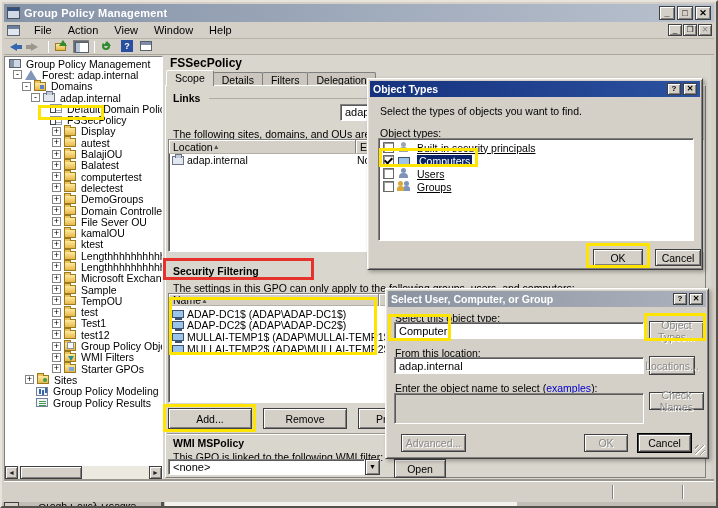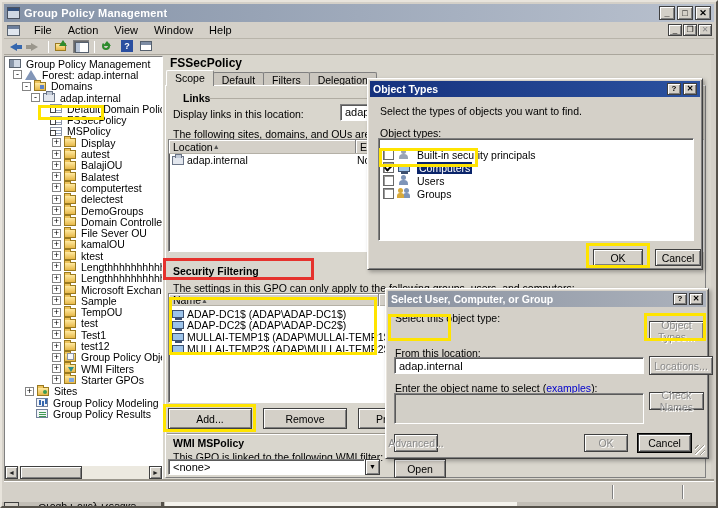--- a/index.html
+++ b/index.html
@@ -226,24 +226,20 @@
           <span class="tlabel">adap.internal</span>
         </div>
         <div class="trow" style="padding-left: 45px;">
           <span class="ico i-gpolink"></span>
           <span class="tlabel">Default Domain Policy</span>
         </div>
         <div class="trow" style="padding-left: 45px;">
           <span class="ico i-gpolink"></span>
           <span class="tlabel">FSSecPolicy</span>
         </div>
-        <div class="trow" style="padding-left: 45px;">
-          <span class="ico i-gpolink"></span>
-          <span class="tlabel">MSPolicy</span>
-        </div>
         <div class="trow" style="padding-left: 47px;">
           <span class="exp">+</span>
           <span class="ico fold"></span>
           <span class="tlabel">Display</span>
         </div>
         <div class="trow" style="padding-left: 47px;">
           <span class="exp">+</span>
           <span class="ico fold"></span>
           <span class="tlabel">autest</span>
         </div>
@@ -365,29 +361,28 @@
       <span class="sbtn">◄</span>
       <span class="sthumb"></span>
       <span class="sbtn right">►</span>
     </div>
   </div>
 
   <div class="rightpanel">
     <div class="rp-title">FSSecPolicy</div>
     <div class="tabs">
       <span class="tab active">Scope</span>
-      <span class="tab">Default</span>
+      <span class="tab">Details</span>
       <span class="tab">Filters</span>
       <span class="tab">Delegation</span>
     </div>
     <div class="tabpage"></div>
 
-    <div class="dlabel h-bold" style="left:20px;top:37px;">Links</div>
+    <div class="dlabel h-bold" style="left:10px;top:37px;">Links</div>
     <div class="hline" style="left:46px;top:43px;width:492px;"></div>
-    <div class="dlabel" style="left:10px;top:53px;">Display links in this location:</div>
     <div class="combo" style="left:177px;top:49px;width:162px;height:17px;">
       <span class="cval">adap.internal</span>
       <span class="cbtn">▼</span>
     </div>
     <div class="dlabel" style="left:10px;top:73px;white-space:nowrap;">The following sites, domains, and OUs are linked to this GPO:</div>
 
     <div class="listbox" style="left:5px;top:84px;width:536px;height:113px;">
       <div class="lhdr">
         <span class="lhcell" style="width:187px;">
           <span>Location</span>
@@ -451,21 +446,21 @@
     <div class="dtitle active">
       <span class="dttext">Object Types</span>
       <span class="dtbtns">
         <span class="dtbtn">?</span>
         <span class="dtbtn">✕</span>
       </span>
     </div>
     <div class="dlabel" style="left:12px;top:26px;">Select the types of objects you want to find.</div>
     <div class="dlabel" style="left:12px;top:48px;">Object types:</div>
     <div class="listbox" style="left:10px;top:59px;width:316px;height:103px;">
-      <div style="padding-top:9px;">
+      <div style="padding-top:2px;text-decoration:underline;">
           <div class="otrow">
             <span class="cb"></span>
             <span class="ico i-builtin"></span>
             <span class="otlabel">Built-in security principals</span>
           </div>
           <div class="otrow">
             <span class="cb checked"></span>
             <span class="ico i-comp"></span>
             <span class="otlabel selon">Computers</span>
           </div>
@@ -487,30 +482,31 @@
 
   <div class="dialog" style="left:383px;top:286px;width:324px;height:171px;z-index:10;">
     <div class="dtitle inactive">
       <span class="dttext">Select User, Computer, or Group</span>
       <span class="dtbtns">
         <span class="dtbtn">?</span>
         <span class="dtbtn">✕</span>
       </span>
     </div>
     <div class="dlabel" style="left:9px;top:23px;">Select this object type:</div>
+    <div class="field" style="position:absolute;left:8px;top:33px;width:250px;height:17px;">Computer</div>
     <div class="btn dis" style="left:263px;top:32px;width:55px;height:19px;">Object Types...</div>
     <div class="dlabel" style="left:9px;top:58px;">From this location:</div>
     <div class="field" style="position:absolute;left:8px;top:68px;width:250px;height:17px;">adap.internal</div>
-    <div class="btn dis" style="left:263px;top:67px;width:64px;height:19px;">Locations...</div>
+    <div class="btn dis" style="left:263px;top:67px;width:46px;height:19px;">Locations...</div>
     <div class="dlabel" style="left:9px;top:93px;white-space:nowrap;">
       <span>Enter the object name to select (</span><span class="linktext">examples</span><span>):</span>
     </div>
     <div class="tarea" style="left:8px;top:104px;width:250px;height:31px;"></div>
     <div class="btn dis" style="left:263px;top:103px;width:55px;height:18px;">Check Names</div>
-    <div class="btn dis" style="left:8px;top:145px;width:44px;height:18px;">Advanced...</div>
+    <div class="btn dis" style="left:15px;top:145px;width:65px;height:18px;">Advanced...</div>
     <div class="btn dis" style="left:198px;top:145px;width:44px;height:18px;">OK</div>
     <div class="btn def" style="left:252px;top:145px;width:53px;height:18px;">Cancel</div>
     <div class="grip"></div>
   </div>
 
   <div class="ybox" style="left:36px;top:103px;width:66px;height:15px;"></div>
   <div class="rbox" style="left:161px;top:256px;width:151px;height:22px;"></div>
   <div class="ybox" style="left:167px;top:295px;width:208px;height:58px;"></div>
   <div class="ybox" style="left:161px;top:402px;width:93px;height:28px;"></div>
   <div class="ybox" style="left:377px;top:146px;width:99px;height:19px;"></div>

